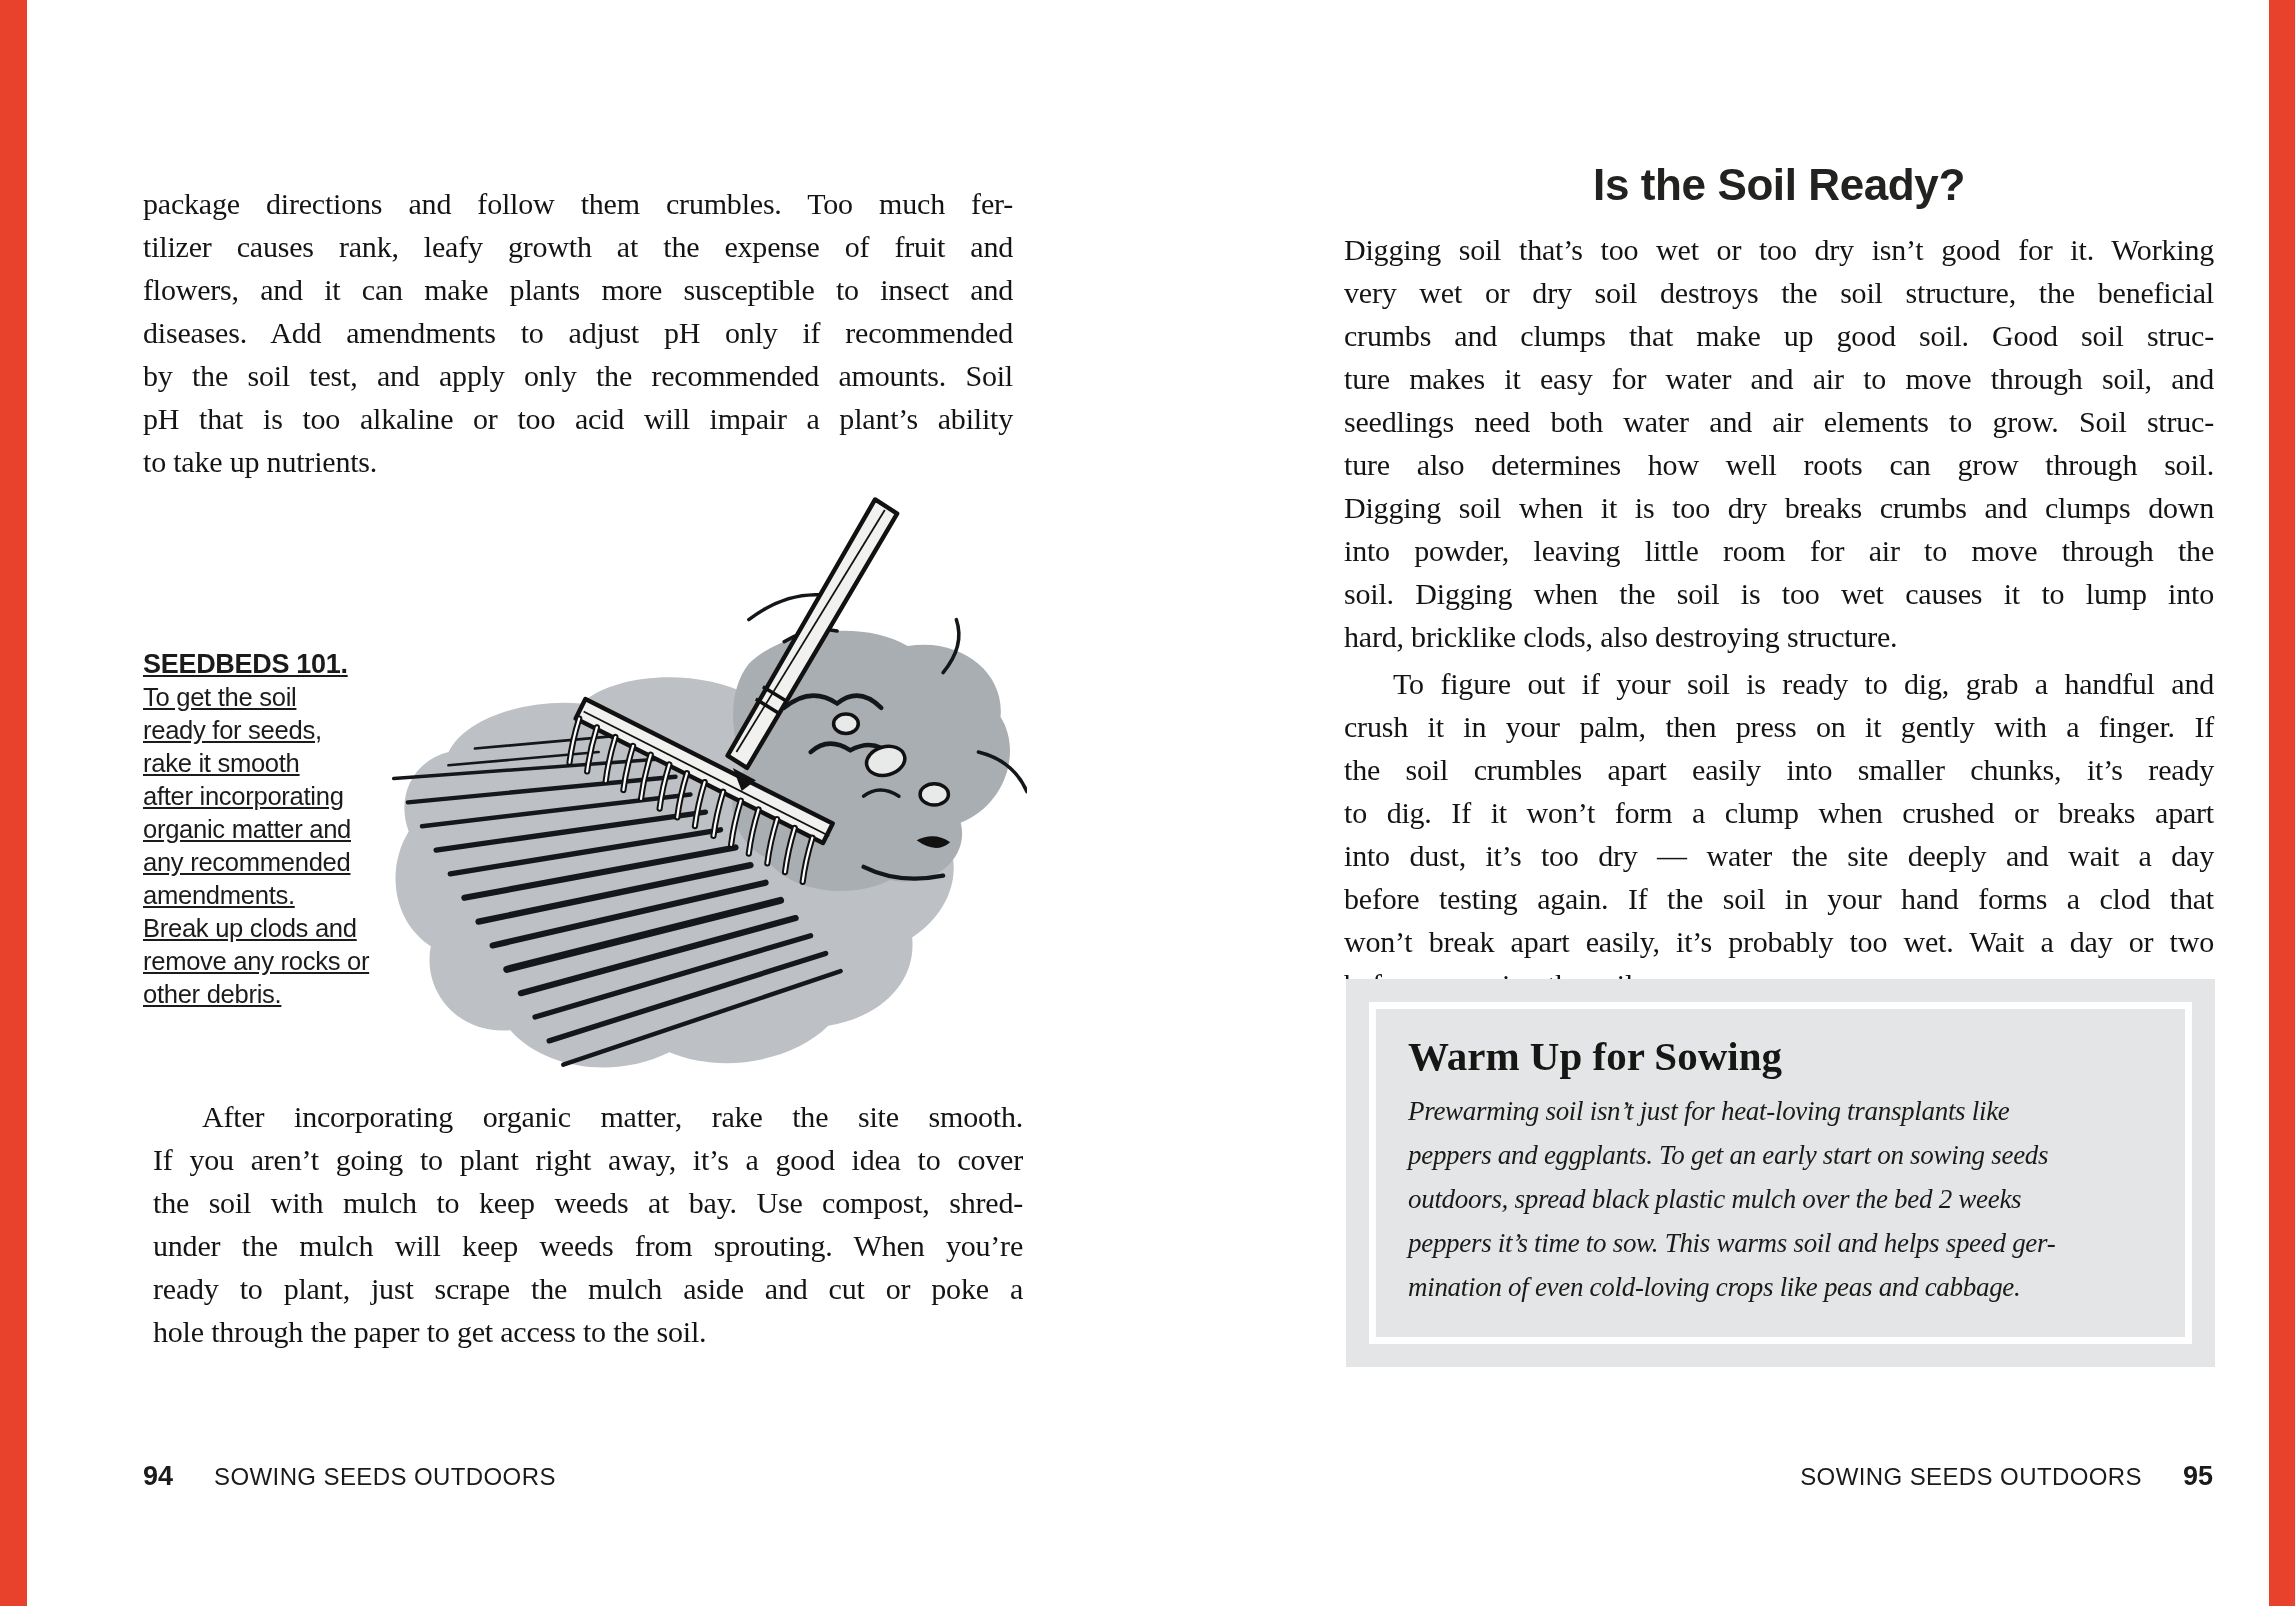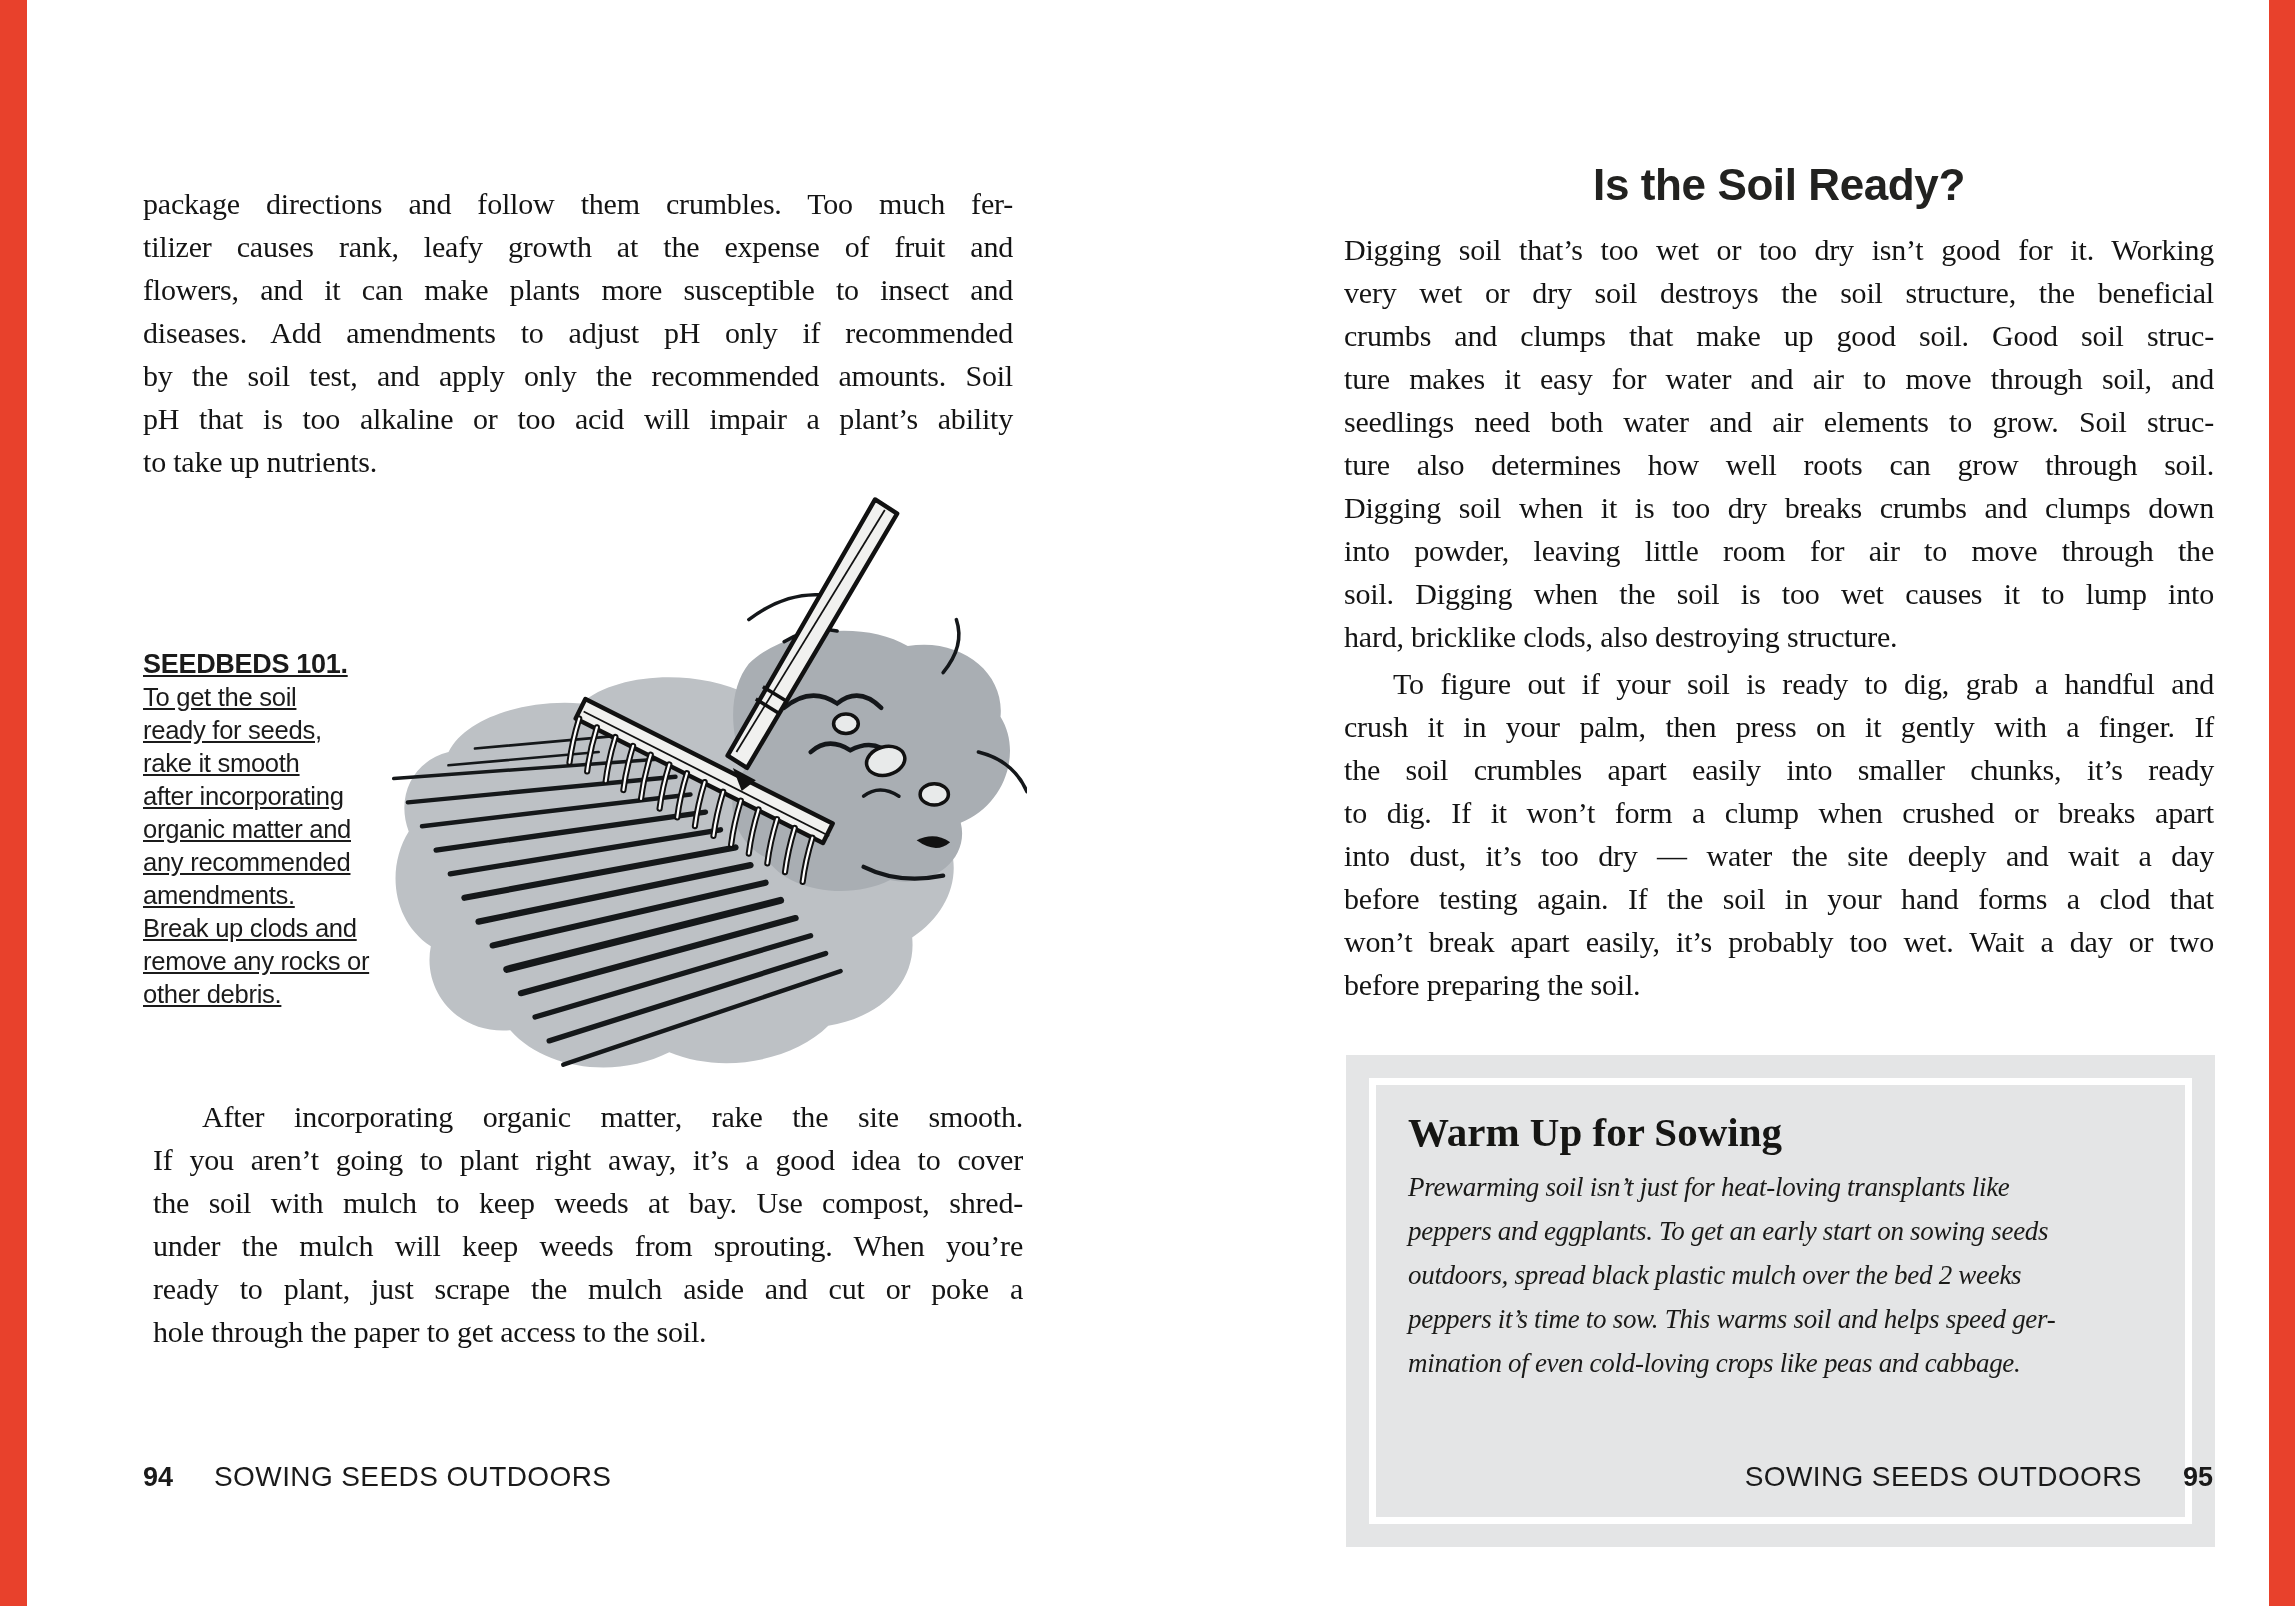--- a/index.html
+++ b/index.html
@@ -29,30 +29,30 @@
   .sidebar-lines{font-size:25.6px;line-height:33px;letter-spacing:-0.3px;}
   .sidebar-lines > div{text-align:left;}
 
   .illustration{position:absolute;left:369px;top:487px;width:658px;height:614px;}
 
   .footer{position:absolute;top:1461px;display:flex;align-items:baseline;gap:41px;
           font-family:"Liberation Sans", sans-serif;color:#1a1a1a;}
   .footer-left{left:143px;}
   .footer-right{right:82px;}
   .page-num{font-weight:bold;font-size:27px;letter-spacing:0;}
-  .section-title{font-size:28px;letter-spacing:0.4px;}
+  .section-title{font-size:24px;letter-spacing:0.4px;}
 
   
   .heading{position:absolute;left:1344px;top:160px;width:870px;text-align:center;
            font-family:"Liberation Sans", sans-serif;font-weight:bold;
            font-size:44px;letter-spacing:-0.4px;color:#222220;}
   .p-right-1{left:1344px;top:228px;}
   .p-right-2{left:1344px;top:662px;}
 
-  .callout{position:absolute;left:1346px;top:1055px;width:869px;height:492px;}
+  .callout{position:absolute;left:1346px;top:979px;width:869px;height:388px;}
   .callout-inner{position:absolute;left:23px;top:23px;right:23px;bottom:23px;
                  border:7px solid #ffffff;padding:23px 32px;box-sizing:border-box;}
   .callout-title{font-family:"Liberation Serif", serif;font-weight:bold;
                  font-size:41px;line-height:48px;color:#161614;margin-bottom:8.8px;}
   .callout-body{font-family:"Liberation Serif", serif;font-style:italic;
                 font-size:27px;line-height:44px;letter-spacing:-0.3px;color:#1a1a18;}
   .callout-body > div{text-align:left;white-space:nowrap;}
 </style>
 </head>
 <body>

